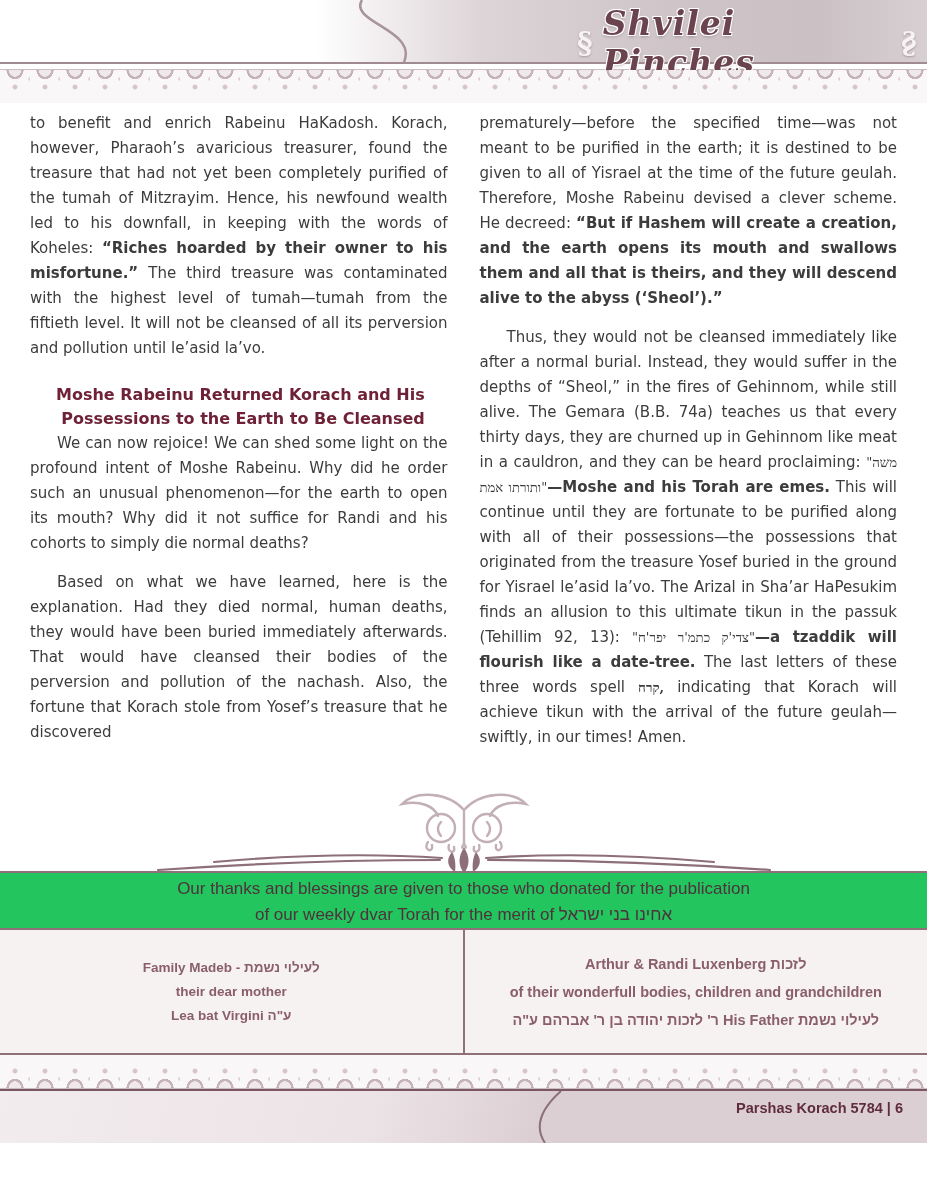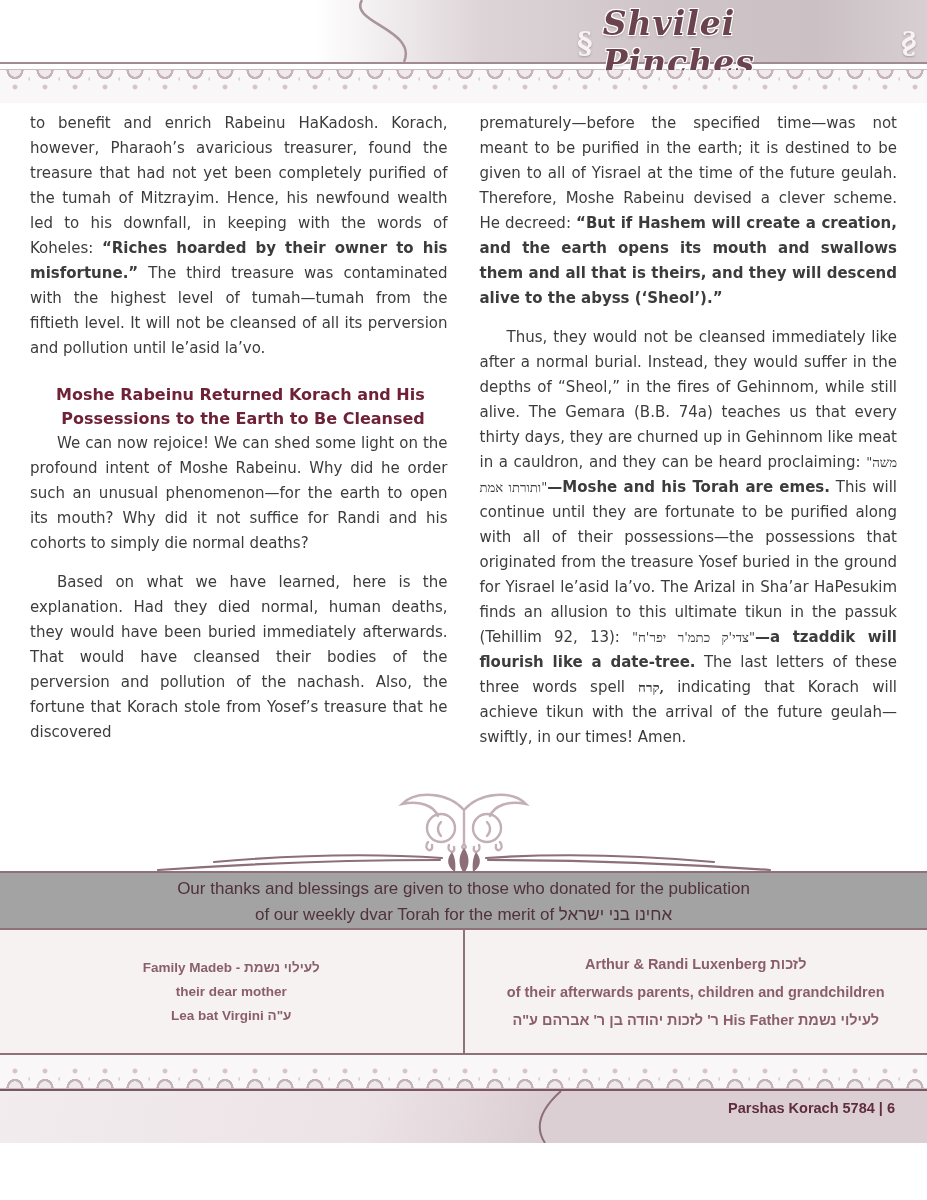--- a/index.html
+++ b/index.html
@@ -36,35 +36,35 @@
   .indent{text-indent:27px;}
   .b{font-weight:bold;}
   .he{font-family:"DejaVu Serif",serif;font-size:0.88em;}
   .section-heading{font-weight:bold;color:#6f2237;text-align:right;font-size:16px;line-height:24px;
     max-width:372px;margin:22px auto 0 auto;text-indent:0;}
   .ornament-row{text-align:center;margin-top:26px;}
 
   
   .divider-row{position:relative;height:34px;text-align:center;}
   .divider-row svg{position:absolute;left:50%;transform:translateX(-50%);bottom:-3px;}
-  .thanks-band{border-top:2px solid #8f707b;background:#a3a3a3;height:57px;box-sizing:border-box;
+  .thanks-band{border-top:2px solid #8f707b;background:#22c55e;height:57px;box-sizing:border-box;
     text-align:center;color:#4f323b;font-family:"Liberation Sans",sans-serif;font-size:17px;line-height:26px;padding-top:3px;}
   .boxes{display:flex;border-top:2px solid #8f707b;border-bottom:2px solid #8f707b;background:#f5f2f1;height:127px;box-sizing:border-box;justify-content:center;}
   .box{flex:1;display:flex;flex-direction:column;align-items:center;justify-content:center;
     font-family:"Liberation Sans",sans-serif;font-weight:bold;color:#8a5e6a;}
   .box-left{border-right:2px solid #8f707b;font-size:13.5px;line-height:24px;}
   .box-right{font-size:14.5px;line-height:28px;}
   .email-band{height:80px;display:flex;align-items:center;justify-content:center;background:#fdfbfb;}
   .email-note{font-family:"Liberation Sans",sans-serif;font-weight:bold;font-size:16.5px;color:#6d2e3f;}
 
   
   .bottom-bar{position:relative;height:52px;border-top:2px solid #7b5765;box-sizing:content-box;
     background:linear-gradient(105deg,#f2ecee 0%,#ece3e6 40%,#dccfd4 58%,#dccfd4 100%);}
   .bottom-curve{position:absolute;left:515px;top:0;}
-  .page-label{position:absolute;right:32px;top:9px;font-family:"Liberation Sans",sans-serif;
+  .page-label{position:absolute;right:24px;top:9px;font-family:"Liberation Sans",sans-serif;
     font-weight:bold;font-size:14.5px;color:#5f2c3c;}
 </style>
 </head>
 <body>
 
 <div class="page">
 
   <div class="header">
     <svg class="header-curve" width="95" height="62" viewBox="0 0 95 62">
       <path d="M32,0 C18,22 88,30 74,62" fill="none" stroke="#a8949b" stroke-width="2.5"></path>
@@ -133,21 +133,21 @@
   </div>
 
   <div class="boxes">
     <div class="box box-left">
       <div>Family Madeb - לעילוי נשמת</div>
       <div>their dear mother</div>
       <div>Lea bat Virgini ע"ה</div>
     </div>
     <div class="box box-right">
       <div>Arthur &amp; Randi Luxenberg  לזכות</div>
-      <div>of their afterwards parents, children and grandchildren</div>
+      <div>of their wonderfull bodies, children and grandchildren</div>
       <div dir="rtl">לעילוי נשמת His Father ר' לזכות יהודה בן ר' אברהם ע"ה</div>
     </div>
   </div>
 
 
   <div class="lace lace-bottom"></div>
 
   <div class="bottom-bar">
     <svg class="bottom-curve" width="60" height="52" viewBox="0 0 60 52">
       <path d="M46,0 C28,16 18,34 30,52" fill="none" stroke="#8d6f79" stroke-width="2"></path>

